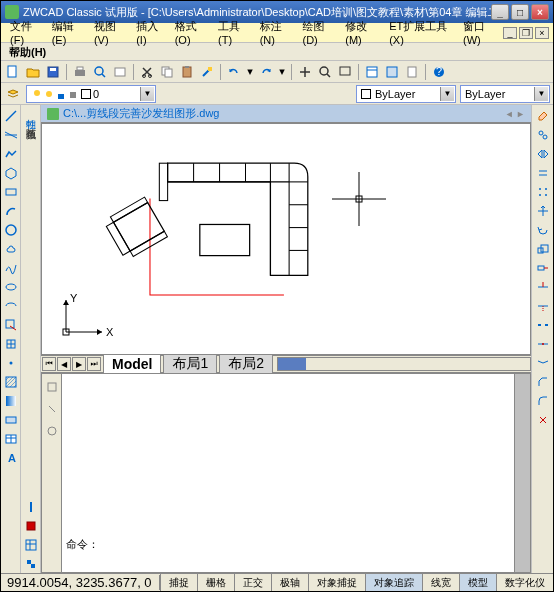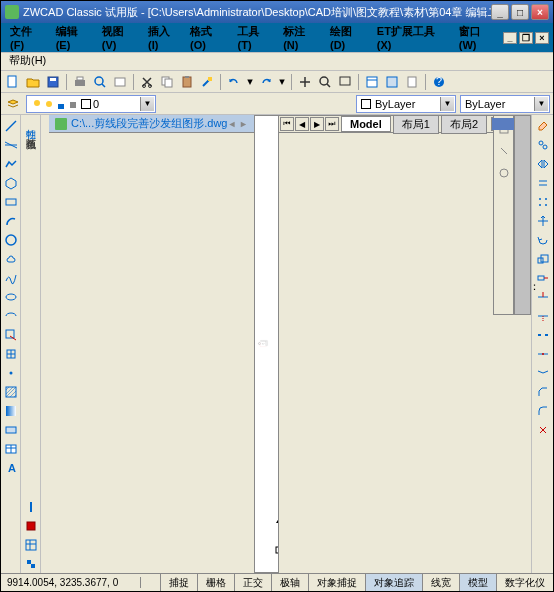--- a/index.html
+++ b/index.html
@@ -4,59 +4,59 @@
 <style>
 *{margin:0;padding:0;box-sizing:border-box;font-family:"Microsoft YaHei","SimSun",sans-serif;font-size:11px;}
 body{width:554px;height:592px;overflow:hidden;background:#d4d0c8;}
 .window{width:554px;height:592px;border:1px solid #000;background:#ece9d8;display:flex;flex-direction:column;}
 .titlebar{height:22px;background:linear-gradient(to bottom,#4a7ecc,#2a5da8);color:#fff;display:flex;align-items:center;padding:0 4px;font-size:11px;}
 .titlebar .icon{width:14px;height:14px;margin-right:4px;background:#5cb85c;border-radius:2px;flex-shrink:0;}
 .titlebar .title{flex:1;overflow:hidden;white-space:nowrap;}
 .winbtns{display:flex;gap:2px;}
 .winbtn{width:18px;height:16px;background:linear-gradient(#e8e8e8,#c8c8c8);border:1px solid #888;border-radius:2px;display:flex;align-items:center;justify-content:center;font-size:10px;color:#000;font-weight:bold;}
 .winbtn.close{background:linear-gradient(#e88,#c44);color:#fff;}
-.menubar{height:30px;background:#0369a1;display:flex;align-items:center;padding:0 4px;border-bottom:1px solid #c0c0c0;font-weight:bold;}
+.menubar{height:20px;background:#fef9c3;display:flex;align-items:center;padding:0 4px;border-bottom:1px solid #c0c0c0;}
 .menubar .mi{padding:2px 5px;cursor:default;}
 .menubar .docbtns{margin-left:auto;display:flex;gap:2px;}
 .menubar .db{width:14px;height:12px;border:1px solid #888;background:#ece9d8;display:flex;align-items:center;justify-content:center;font-size:9px;color:#000;}
-.helprow{height:18px;display:flex;align-items:flex-start;padding:0 8px;border-bottom:1px solid #c0c0c0;}
+.helprow{height:18px;display:flex;align-items:flex-end;padding:0 8px;border-bottom:1px solid #c0c0c0;font-weight:bold;}
 .tbar{height:22px;background:#ece9d8;display:flex;align-items:center;padding:0 3px;gap:2px;border-bottom:1px solid #c0c0c0;}
 .tbtn{width:18px;height:18px;display:flex;align-items:center;justify-content:center;border:1px solid transparent;}
 .tbtn svg{width:14px;height:14px;}
 .sep{width:1px;height:16px;background:#a0a0a0;margin:0 2px;}
 .propbar{height:22px;background:#ece9d8;display:flex;align-items:center;padding:0 3px;gap:4px;border-bottom:1px solid #c0c0c0;}
 .propbar .sel{height:18px;border:1px solid #7a96df;background:#fff;display:flex;align-items:center;padding:0 4px;position:relative;}
 .propbar .sel .ar{position:absolute;right:1px;top:1px;bottom:1px;width:14px;background:linear-gradient(#e8e8e8,#c8c8c8);border-left:1px solid #888;display:flex;align-items:center;justify-content:center;font-size:8px;}
 .main{flex:1;display:flex;min-height:0;}
 .ltool{width:20px;background:#ece9d8;border-right:1px solid #c0c0c0;display:flex;flex-direction:column;align-items:center;padding-top:2px;gap:1px;}
 .ltool2{width:20px;background:#ece9d8;border-right:1px solid #c0c0c0;display:flex;flex-direction:column;align-items:center;padding-top:2px;gap:1px;}
 .rtool{width:22px;background:#ece9d8;border-left:1px solid #c0c0c0;display:flex;flex-direction:column;align-items:center;padding-top:2px;gap:1px;}
 .sbtn{width:18px;height:18px;display:flex;align-items:center;justify-content:center;}
 .sbtn svg{width:14px;height:14px;}
-.center{flex:1;display:flex;flex-direction:row;min-width:0;margin-left:8px;}
+.center{flex:1;display:flex;flex-direction:column;min-width:0;}
 .doctab{height:18px;background:#b8cce4;display:flex;align-items:center;padding:0 6px;border-bottom:1px solid #888;}
 .doctab .di{width:12px;height:12px;background:#5cb85c;margin-right:4px;border-radius:1px;}
 .canvas{flex:1;background:#fff;position:relative;border:1px solid #888;overflow:hidden;}
 .ucs{position:absolute;left:12px;bottom:8px;}
 .cross{position:absolute;left:290px;top:48px;}
 .tabs{height:18px;background:#ece9d8;display:flex;align-items:center;border-top:1px solid #888;border-bottom:1px solid #888;}
 .tabs .nav{width:14px;height:14px;border:1px solid #888;background:#ece9d8;display:flex;align-items:center;justify-content:center;font-size:8px;margin-left:1px;}
-.tabs .tab{padding:1px 8px;border:1px solid #888;background:#fff;margin-left:2px;font-size:11px;}
+.tabs .tab{padding:1px 8px;border:1px solid #888;background:#fff;margin-left:2px;font-size:14px;}
 .tabs .tab.active{background:#fff;font-weight:bold;}
 .tabs .tab.layout{background:#d8d8d8;}
 .tabs .sb{flex:1;height:14px;background:#ece9d8;margin-left:4px;position:relative;border:1px solid #888;}
 .tabs .sb .th{position:absolute;left:0;top:0;bottom:0;width:28px;background:#5a7dc0;}
 .cmdline{height:200px;background:#fff;border:1px solid #888;display:flex;}
 .cmdline .vbar{width:20px;background:#ece9d8;border-right:1px solid #888;display:flex;flex-direction:column;align-items:center;padding-top:4px;gap:4px;}
 .cmdline .txt{flex:1;position:relative;}
 .cmdline .prompt{position:absolute;left:4px;bottom:20px;font-size:11px;}
 .cmdline .rsc{width:16px;background:#ece9d8;border-left:1px solid #888;position:relative;}
 .cmdline .rsc .tu{position:absolute;left:0;right:0;top:0;bottom:0;background:#c0c0c0;}
 .status{height:18px;background:#ece9d8;border-top:1px solid #888;display:flex;align-items:center;}
-.status .coord{padding:0 6px;border-right:1px solid #888;width:140px;font-size:10px;}
+.status .coord{padding:0 6px;border-right:1px solid #888;width:159px;font-size:13px;}
 .status .sp{flex:1;}
 .status .sbtn2{padding:0 8px;border-left:1px solid #888;height:100%;display:flex;align-items:center;font-size:10px;}
 .status .sbtn2.on{background:#c8d8e8;}
 .vrt{writing-mode:vertical-rl;font-size:10px;}
 </style>
 </head>
 <body>
 
 <div class="window">
   <div class="titlebar">
@@ -71,20 +71,21 @@
 
   <div class="menubar">
     <div class="mi">文件(F)</div>
     <div class="mi">编辑(E)</div>
     <div class="mi">视图(V)</div>
     <div class="mi">插入(I)</div>
     <div class="mi">格式(O)</div>
     <div class="mi">工具(T)</div>
     <div class="mi">标注(N)</div>
     <div class="mi">绘图(D)</div>
+    <div class="mi">修改(M)</div>
     <div class="mi">ET扩展工具(X)</div>
     <div class="mi">窗口(W)</div>
     <div class="docbtns">
       <div class="db">_</div>
       <div class="db">❐</div>
       <div class="db">×</div>
     </div>
   </div>
   <div class="helprow">
       <div class="mi">帮助(H)</div>

